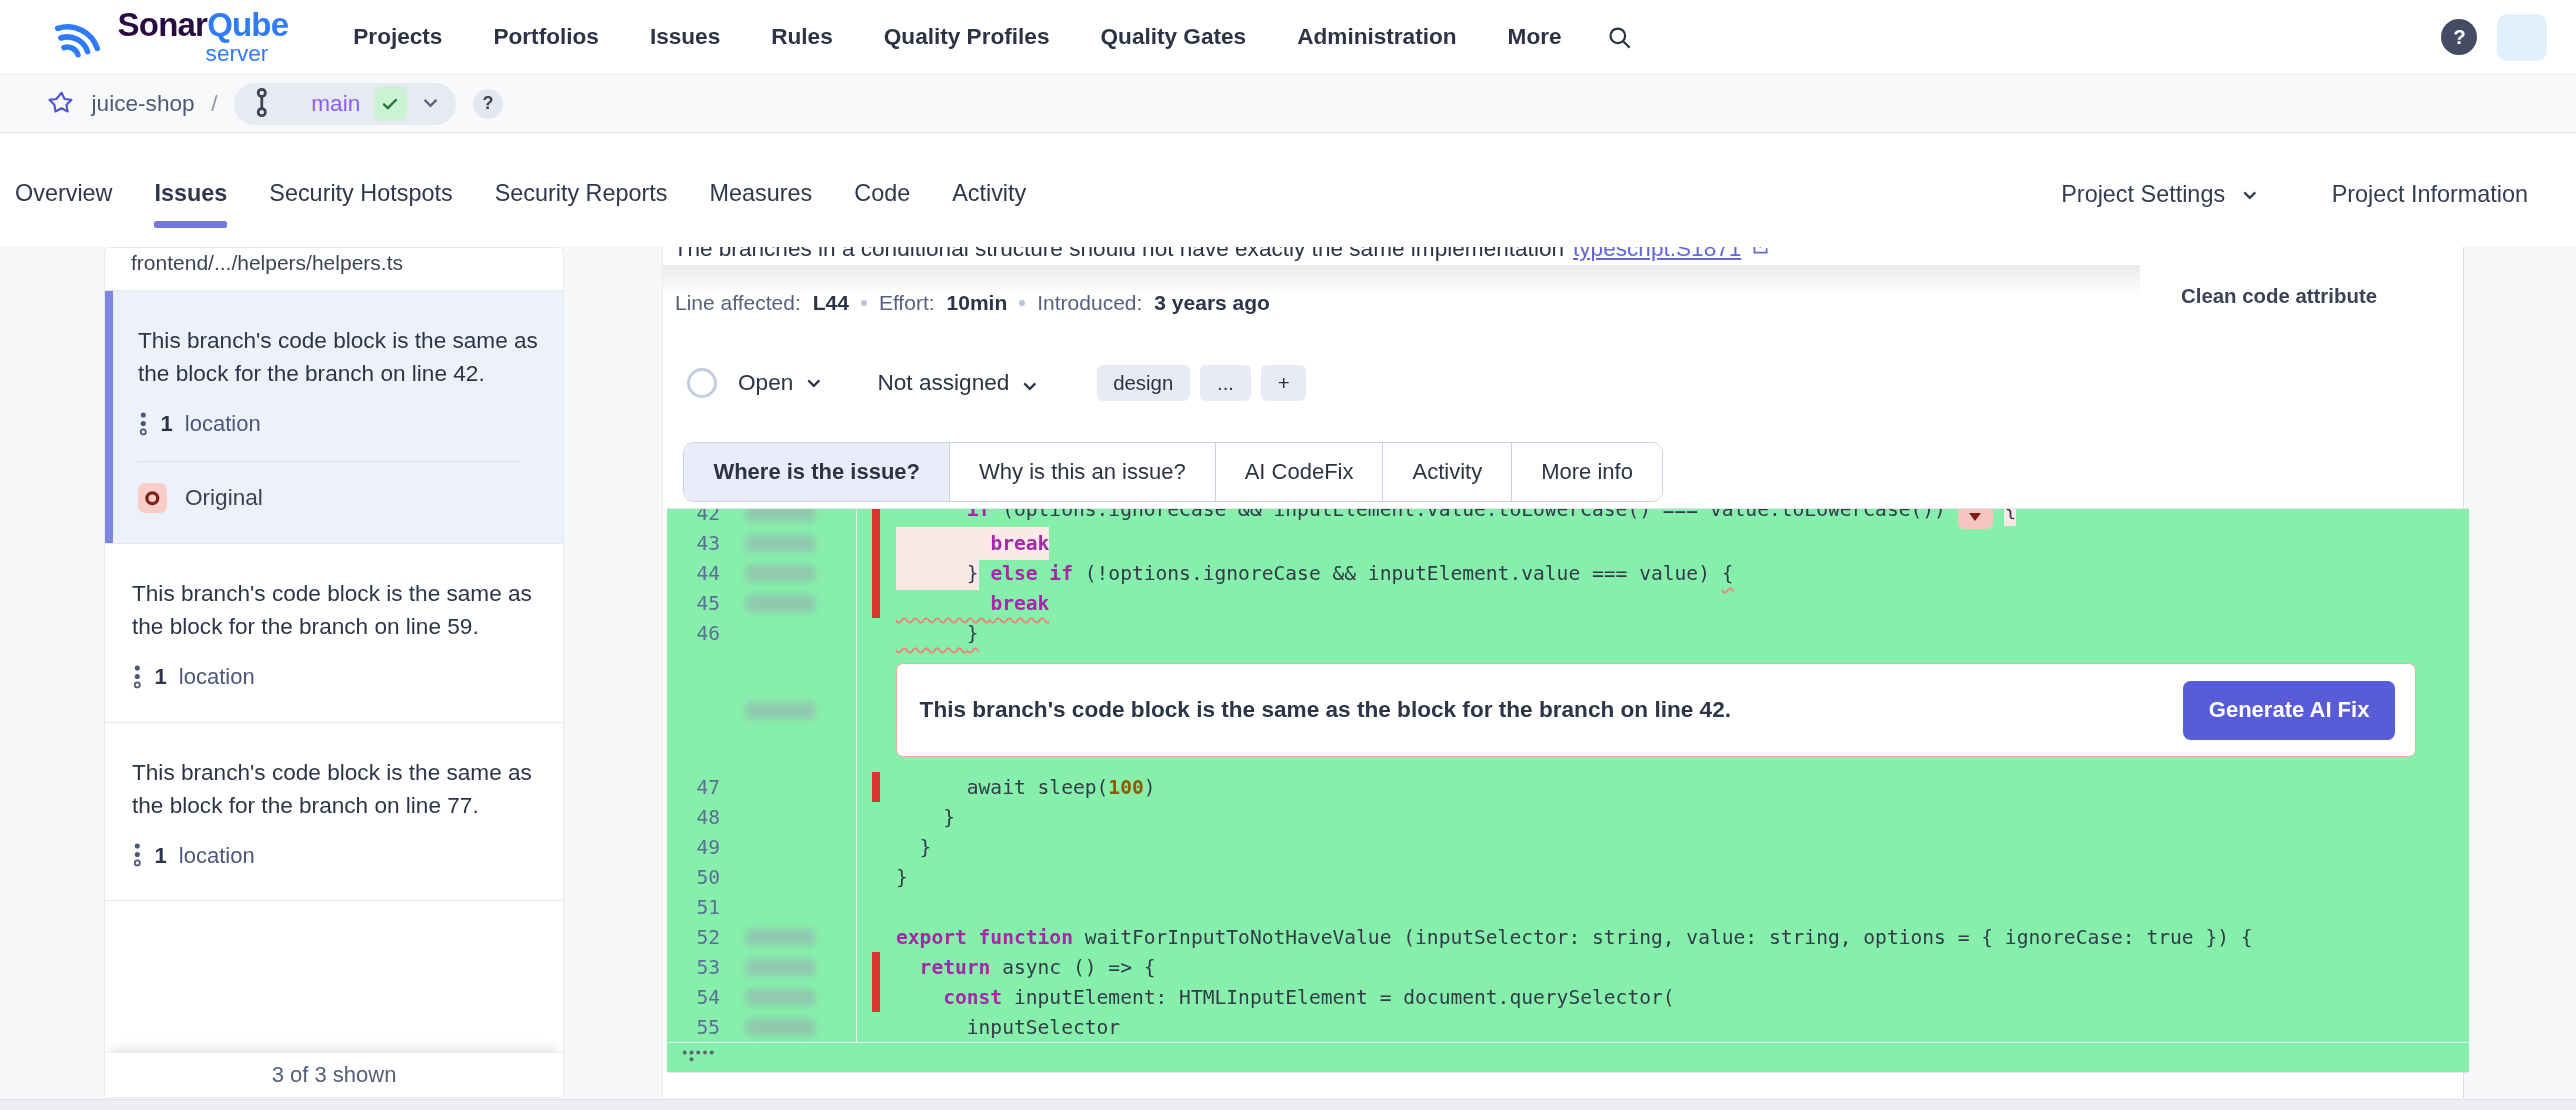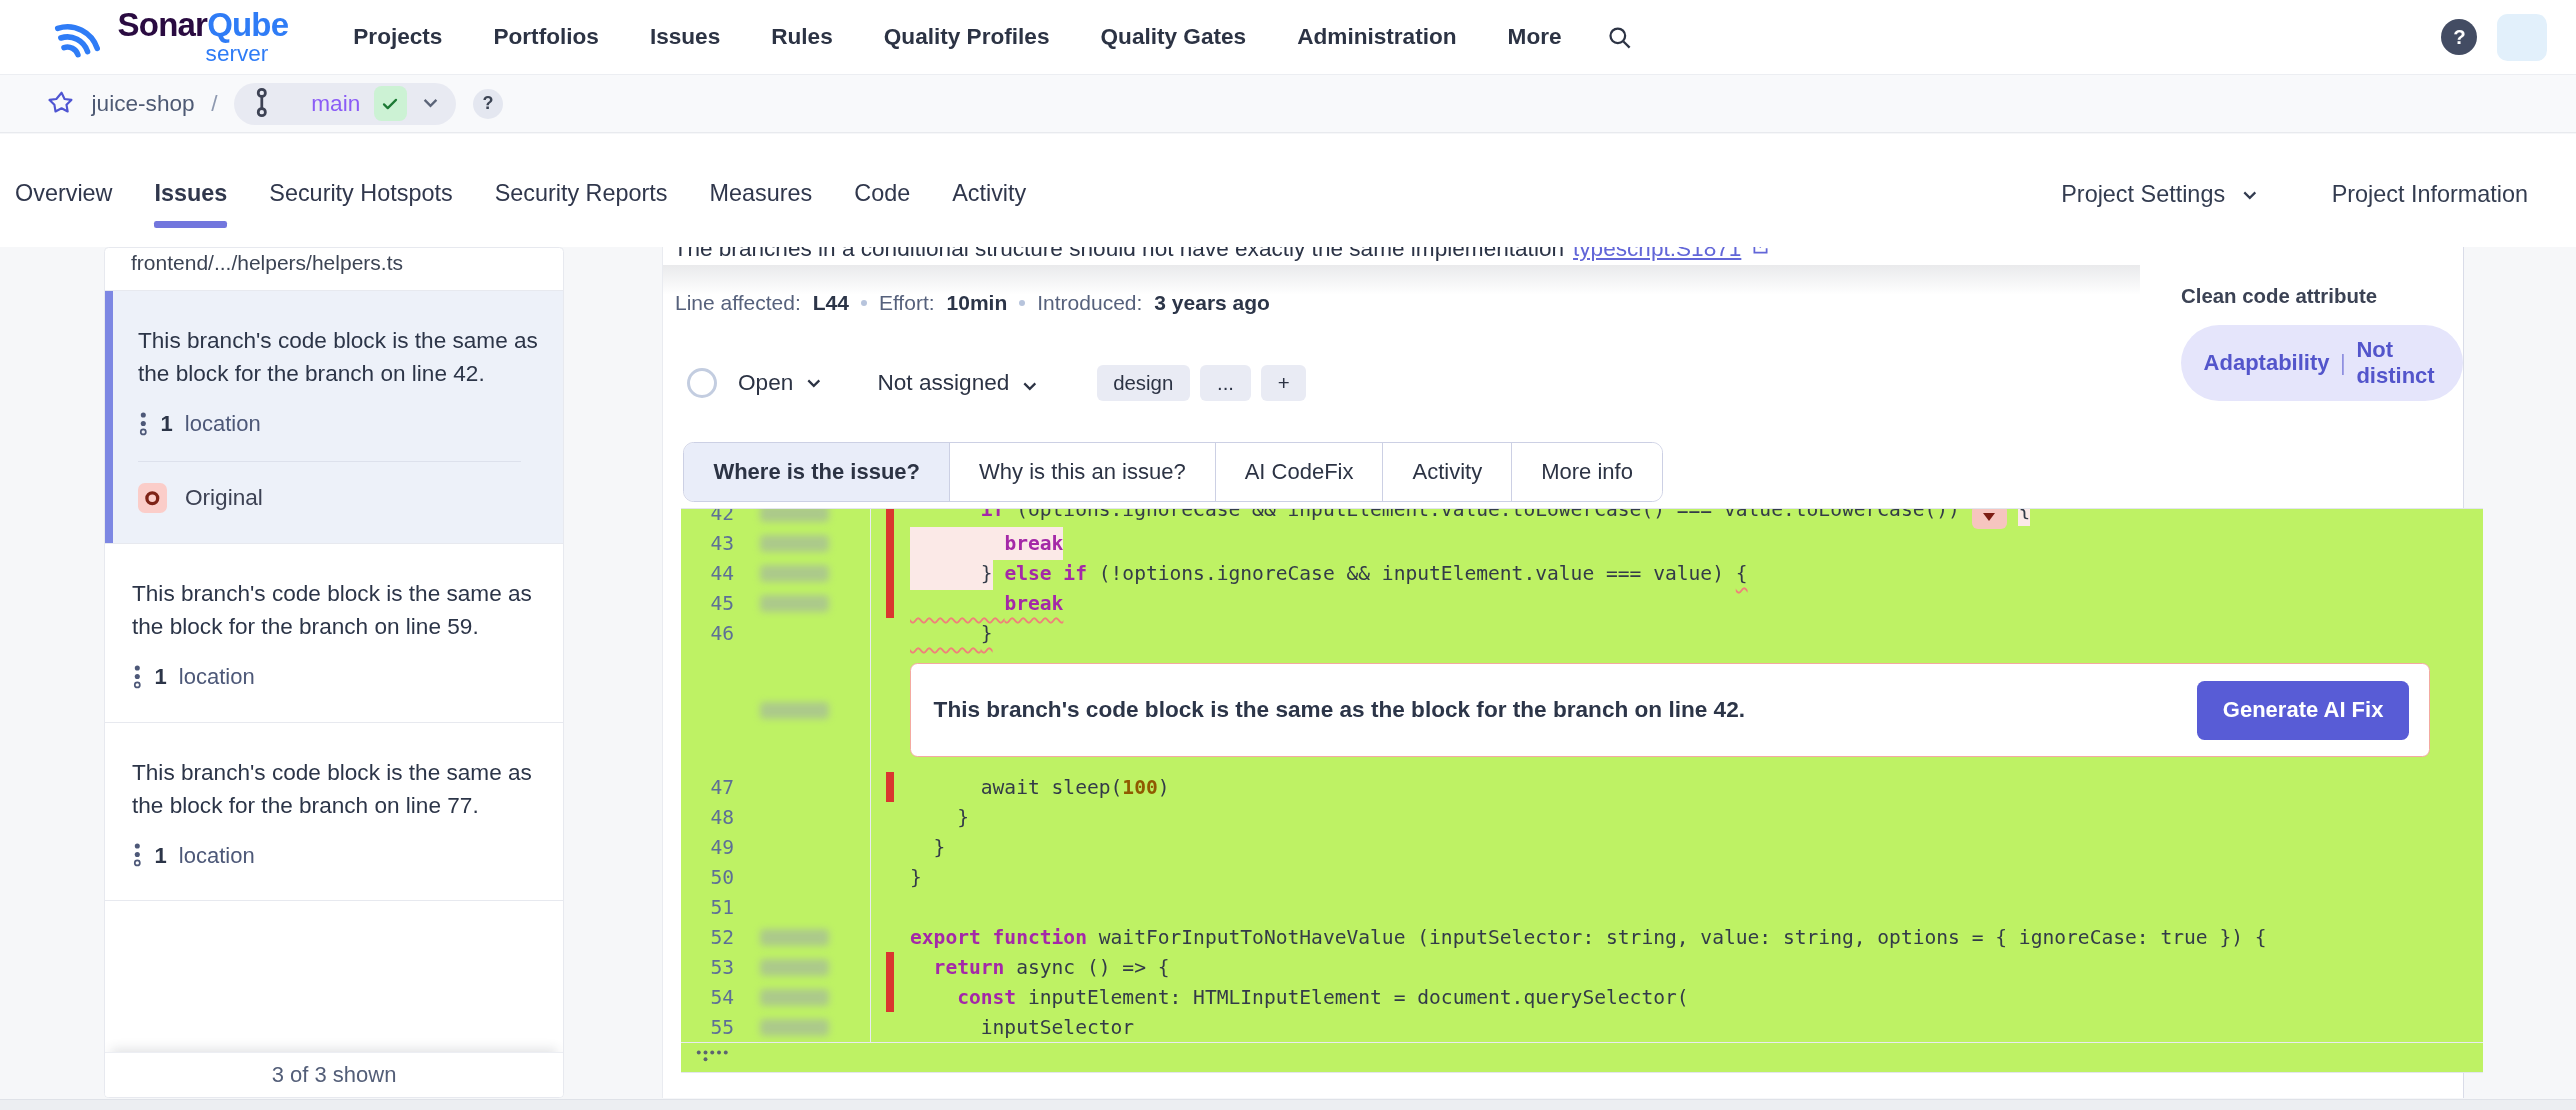--- a/index.html
+++ b/index.html
@@ -95,21 +95,21 @@
          border-left:0.8px solid #ccd0e4; cursor:pointer; background:#fff; }
   .seg:first-child { border-left:none; }
   .seg.active { background:#e9edf9; font-weight:700; }
   .cc-block { position:absolute; left:1518px; top:38px; }
   .cc-label { font-size:20.4px; font-weight:700; color:#3b4254; }
   .cc-pill { margin-top:16.6px; display:inline-flex; align-items:center; gap:10.6px; background:#e5e5fb;
              border-radius:754px; padding:12px 22.6px; font-size:22px; font-weight:700; color:#5355cb; }
   .cc-sep { font-weight:400; color:#8f90e0; }
 
   
-  .code-panel { position:absolute; left:18px; top:261px; width:1802px; background:#bef264;
+  .code-panel { position:absolute; left:4px; top:261px; width:1802px; background:#86efac;
                 border-top:0.8px solid #e3e6ee; border-bottom:0.8px solid #e3e6ee; overflow:hidden; }
   .code-row { display:flex; height:30px; align-items:center; }
   .code-row.clip { margin-top:-10.6px; }
   .ln { width:53px; flex:none; text-align:right; font:19.6px "DejaVu Sans Mono", monospace; color:#5d6f96; }
   .auth { width:136px; flex:none; padding-left:26px; display:flex; align-items:center; }
   .blob { width:69px; height:16.6px; border-radius:3.8px; background:#9aa2b1; opacity:.5; filter:blur(3.8px); }
   .codecell { flex:1; border-left:0.8px solid #e9ebf1; position:relative; height:100%; display:flex; align-items:center; }
   .gbar { position:absolute; left:15px; top:0; bottom:0; width:8.3px; background:#da362f; }
   .codecell pre { font:19.6px "DejaVu Sans Mono", monospace; color:#333b48; white-space:pre; margin-left:39px; }
   .tk-k { color:#a428a8; font-weight:700; }
@@ -332,25 +332,20 @@
       <div class="seg-tabs" id="seg-tabs">
           <div class="seg active">Where is the issue?</div>
           <div class="seg">Why is this an issue?</div>
           <div class="seg">AI CodeFix</div>
           <div class="seg">Activity</div>
           <div class="seg">More info</div>
         </div>
 
       <div class="cc-block">
         <div class="cc-label">Clean code attribute</div>
-        <div class="cc-pill">
-          <span>Adaptability</span>
-          <span class="cc-sep">|</span>
-          <span>Not distinct</span>
-        </div>
       </div>
 
       <div class="code-panel">
         <div id="code-lines">
             <div class="code-row clip">
               <div class="ln">42</div>
               <div class="auth">
                 <span class="blob"></span>
               </div>
               <div class="codecell">

